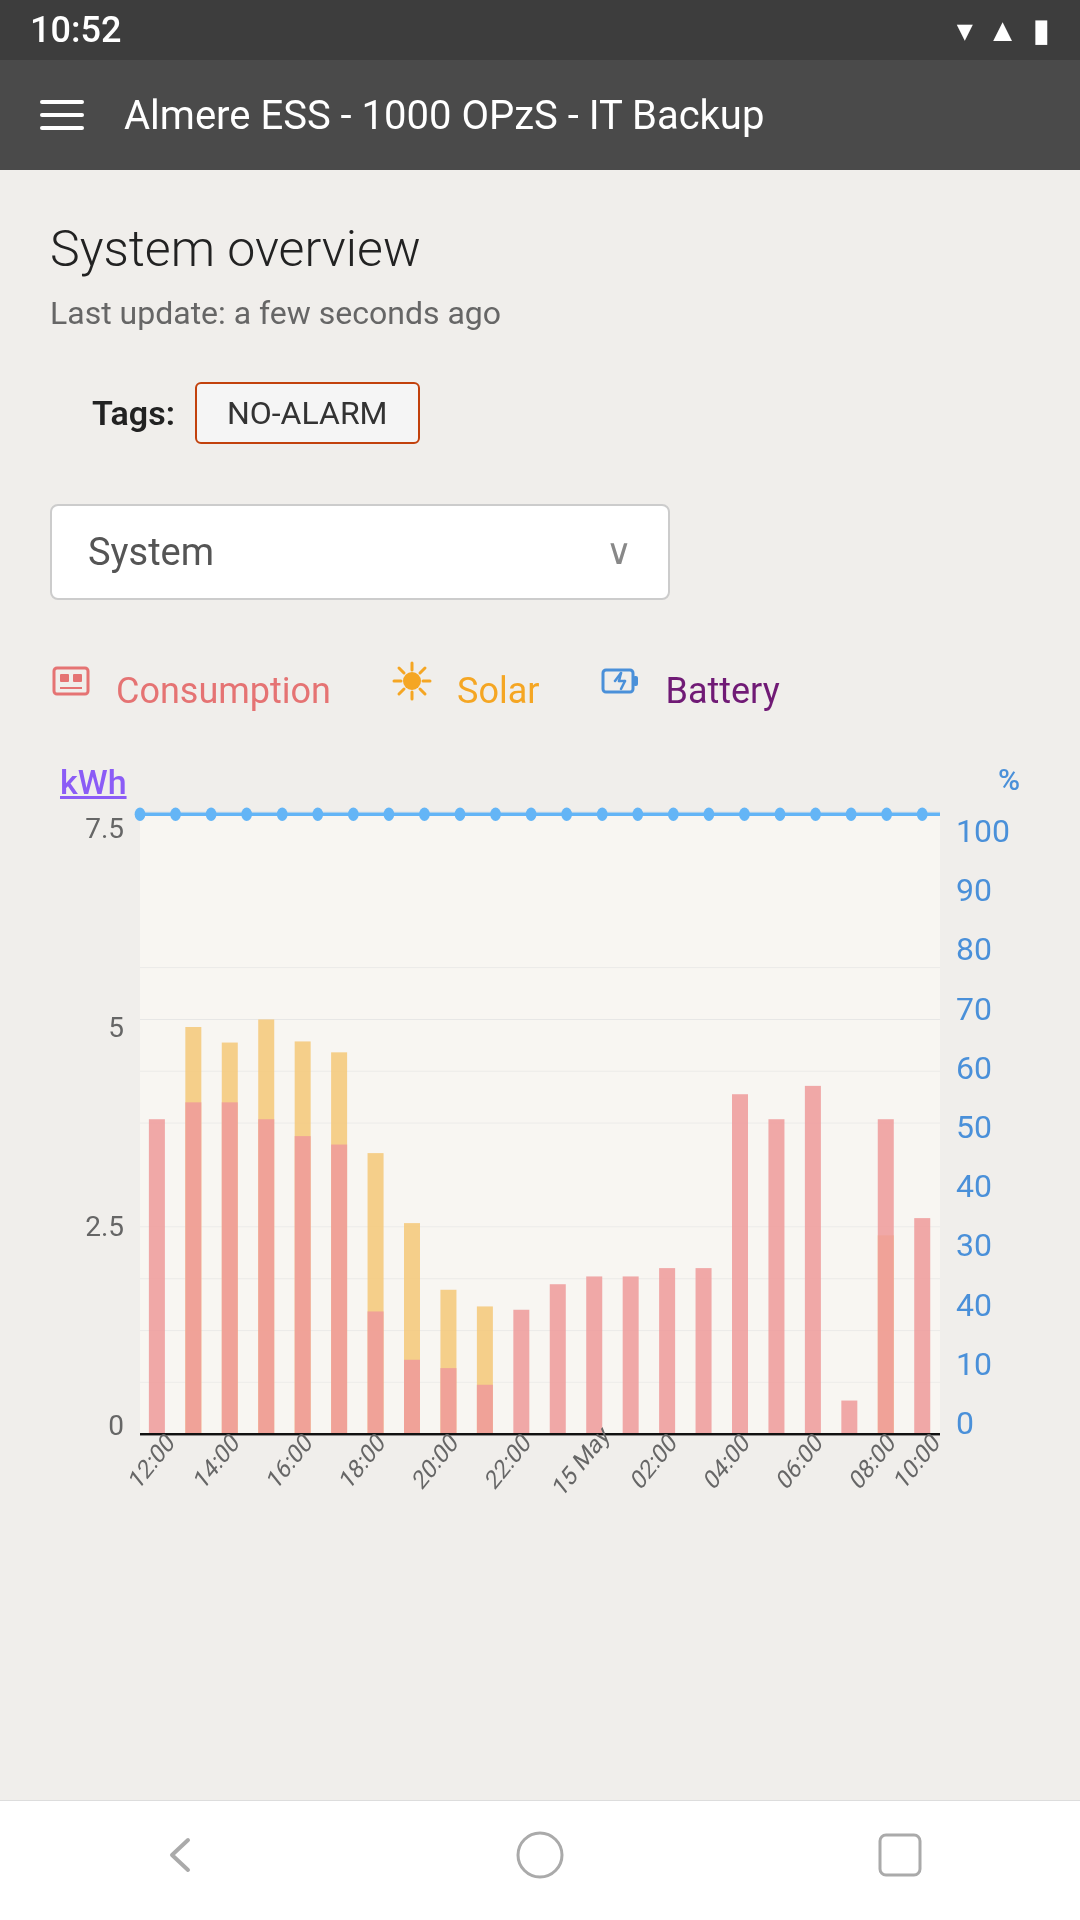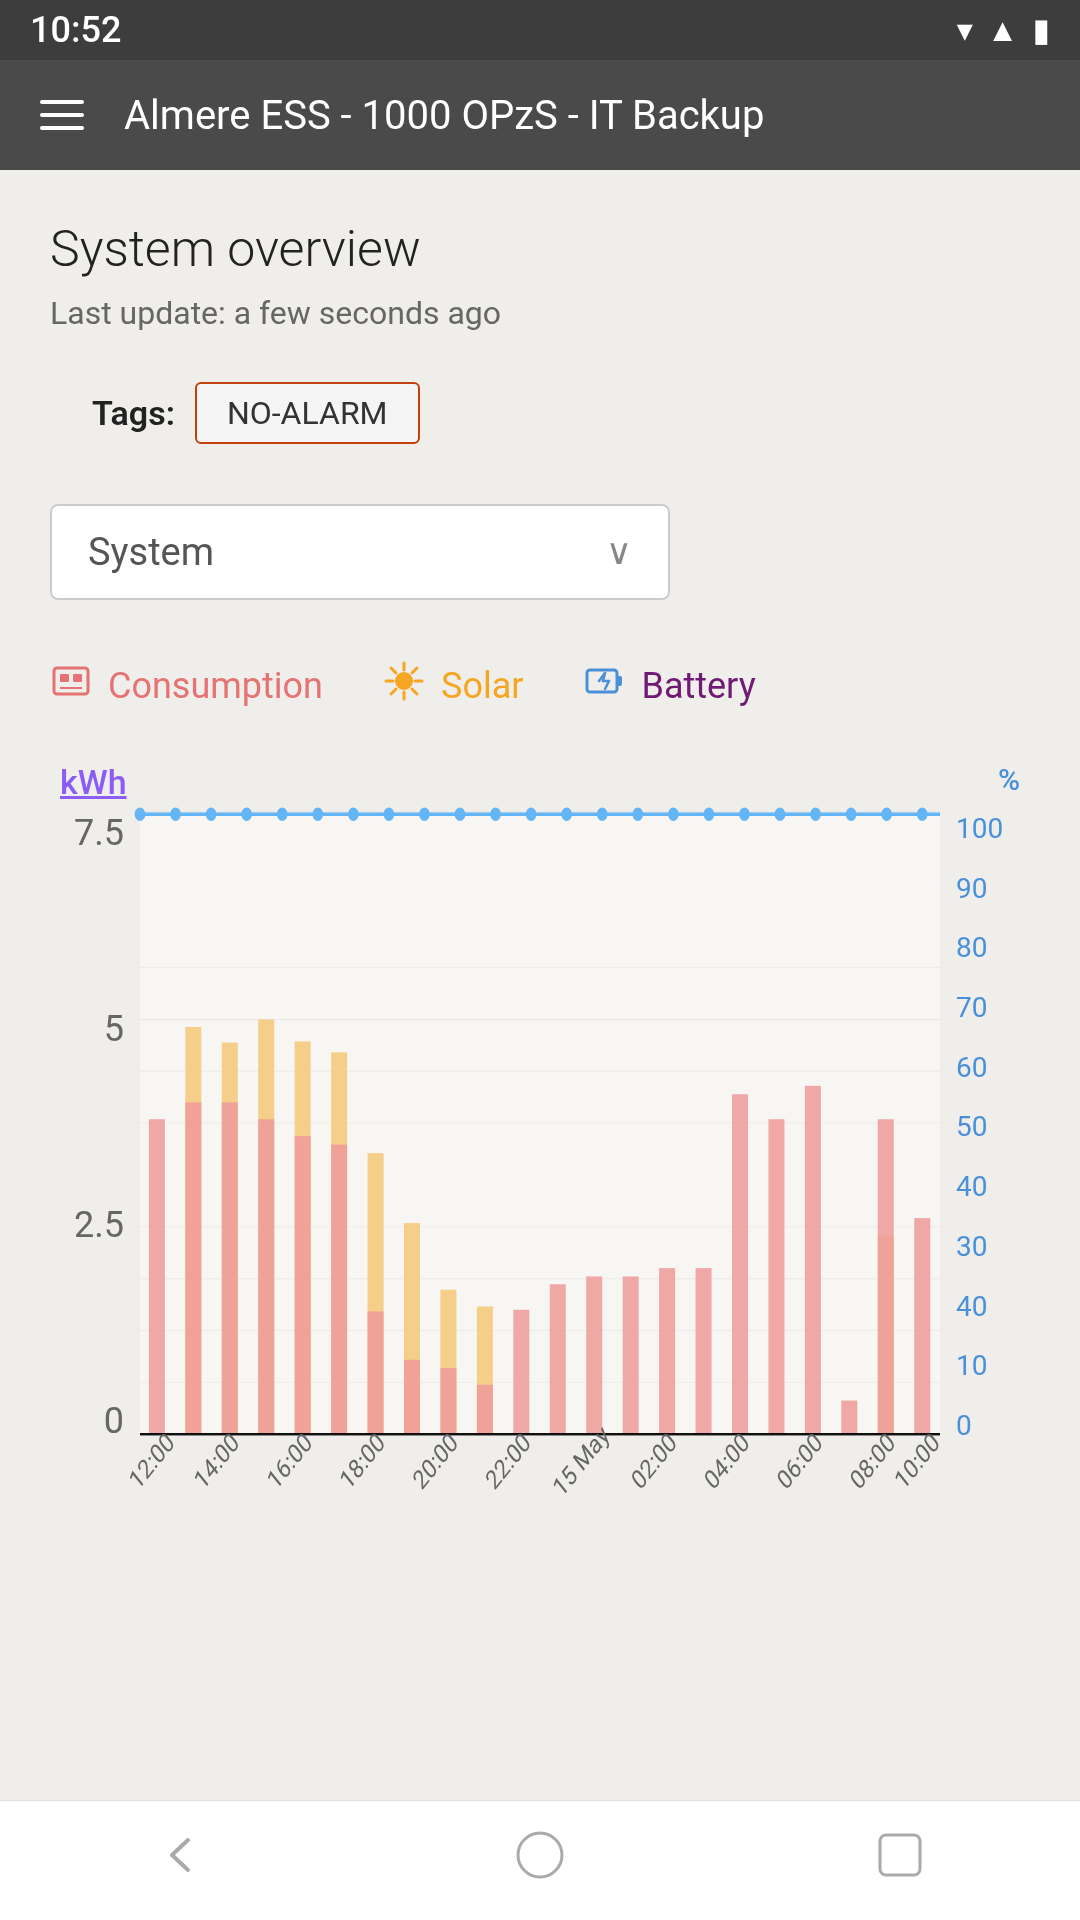--- a/index.html
+++ b/index.html
@@ -114,22 +114,22 @@
 
     
     .legend-row {
       display: flex;
       align-items: center;
       gap: 60px;
       margin-bottom: 50px;
     }
     .legend-item {
       display: flex;
-      align-items: center;
-      gap: 16px;
+      align-items: flex-end;
+      gap: 24px;
       cursor: pointer;
     }
     .legend-icon {
       font-size: 42px;
     }
     .legend-label {
       font-size: 36px;
     }
     .legend-consumption .legend-icon { color: #e57373; }
     .legend-consumption .legend-label { color: #e57373; }
@@ -172,41 +172,41 @@
     .chart-y-left {
       display: flex;
       flex-direction: column;
       justify-content: space-between;
       align-items: flex-end;
       padding-right: 16px;
       padding-bottom: 70px;
       width: 90px;
     }
     .chart-y-left span {
-      font-size: 36px;
+      font-size: 28px;
       color: #666;
     }
 
     .chart-plot-area {
       flex: 1;
       position: relative;
       height: 700px;
     }
 
     .chart-y-right {
       display: flex;
       flex-direction: column;
       justify-content: space-between;
       align-items: flex-start;
       padding-left: 16px;
       padding-bottom: 70px;
       width: 90px;
     }
     .chart-y-right span {
-      font-size: 28px;
+      font-size: 32px;
       color: #4a90d9;
     }
 
     
     .chart-svg {
       width: 100%;
       height: 100%;
       overflow: visible;
     }
 

